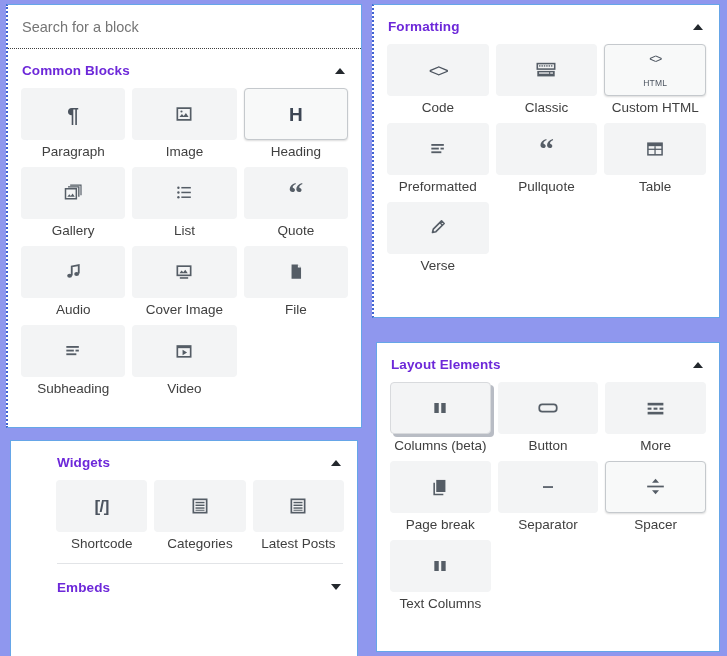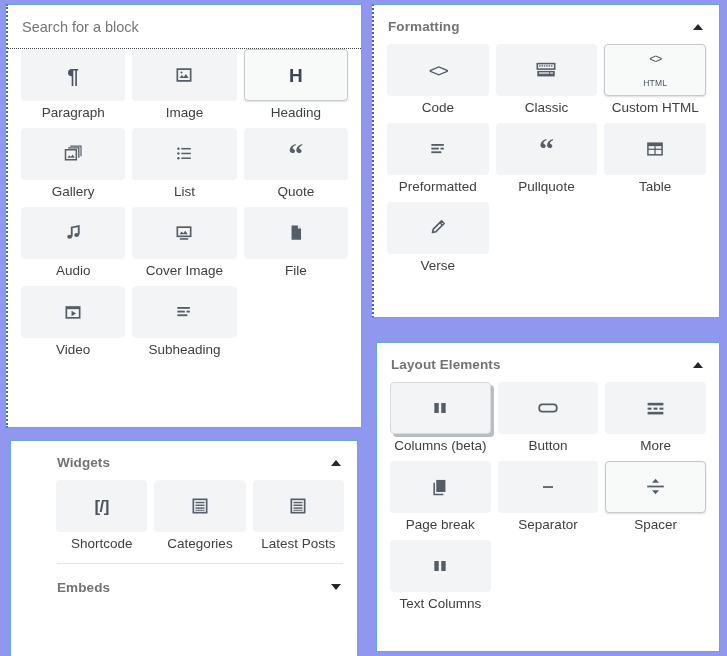--- a/index.html
+++ b/index.html
@@ -61,21 +61,21 @@
     display: flex;
     align-items: center;
     justify-content: space-between;
     padding: 14px 14px 10px 14px;
     cursor: pointer;
     user-select: none;
   }
   .section-title {
     font-size: 13.5px;
     font-weight: bold;
-    color: #737373;
+    color: #6d28d9;
     letter-spacing: .1px;
   }
   .caret {
     width: 0; height: 0;
     border-left: 5px solid transparent;
     border-right: 5px solid transparent;
     margin-right: 2px;
   }
   .caret.up   { border-bottom: 6px solid #23282d; }
   .caret.down { border-top: 6px solid #23282d; }
@@ -177,20 +177,24 @@
 <body>
 
 <div class="stage">
 
   <div class="panel dotted-left" id="panel-common">
 
     <div class="search-row">
       <input class="search-input" type="text" placeholder="Search for a block" style="">
     </div>
 
+    <div class="section-header">
+      <span class="section-title">Common Blocks</span>
+      <span class="caret up"></span>
+    </div>
 
     <div class="block-grid" id="grid-common">
         <div class="block-item">
           <div class="block-tile">
             <span class="glyph-para">¶</span>
           </div>
           <div class="block-label">Paragraph</div>
         </div>
         <div class="block-item">
           <div class="block-tile">
@@ -263,38 +267,38 @@
             <svg width="19" height="19" viewBox="0 0 24 24" fill="#555d66">
               <path d="M7 3h8l4 4v14H7z" fill="#555d66"></path>
               <path d="M15 3v4h4" fill="#f3f4f5"></path>
             </svg>
           </div>
           <div class="block-label">File</div>
         </div>
         <div class="block-item">
           <div class="block-tile">
             <svg width="20" height="20" viewBox="0 0 24 24" fill="#555d66">
-              <rect x="4" y="6" width="16" height="13" fill="none" stroke="#555d66" stroke-width="2"></rect>
-              <rect x="4" y="6" width="16" height="2.6"></rect>
-              <path d="M10.3 10.6l5.4 3.2-5.4 3.2z"></path>
-            </svg>
-          </div>
-          <div class="block-label">Video</div>
-        </div>
-        <div class="block-item">
-          <div class="block-tile">
-            <svg width="20" height="20" viewBox="0 0 24 24" fill="#555d66">
               <rect x="4" y="6" width="15" height="2.2"></rect>
               <rect x="4" y="10.4" width="9" height="2.2"></rect>
               <rect x="15" y="10.4" width="4" height="2.2"></rect>
               <rect x="4" y="14.8" width="12" height="2.2"></rect>
               <rect x="8" y="14.8" width="0" height="0"></rect>
             </svg>
           </div>
           <div class="block-label">Subheading</div>
+        </div>
+        <div class="block-item">
+          <div class="block-tile">
+            <svg width="20" height="20" viewBox="0 0 24 24" fill="#555d66">
+              <rect x="4" y="6" width="16" height="13" fill="none" stroke="#555d66" stroke-width="2"></rect>
+              <rect x="4" y="6" width="16" height="2.6"></rect>
+              <path d="M10.3 10.6l5.4 3.2-5.4 3.2z"></path>
+            </svg>
+          </div>
+          <div class="block-label">Video</div>
         </div>
       </div>
   </div>
 
   <div class="panel" id="panel-widgets">
 
     <div class="section-header">
       <span class="section-title">Widgets</span>
       <span class="caret up"></span>
     </div>

